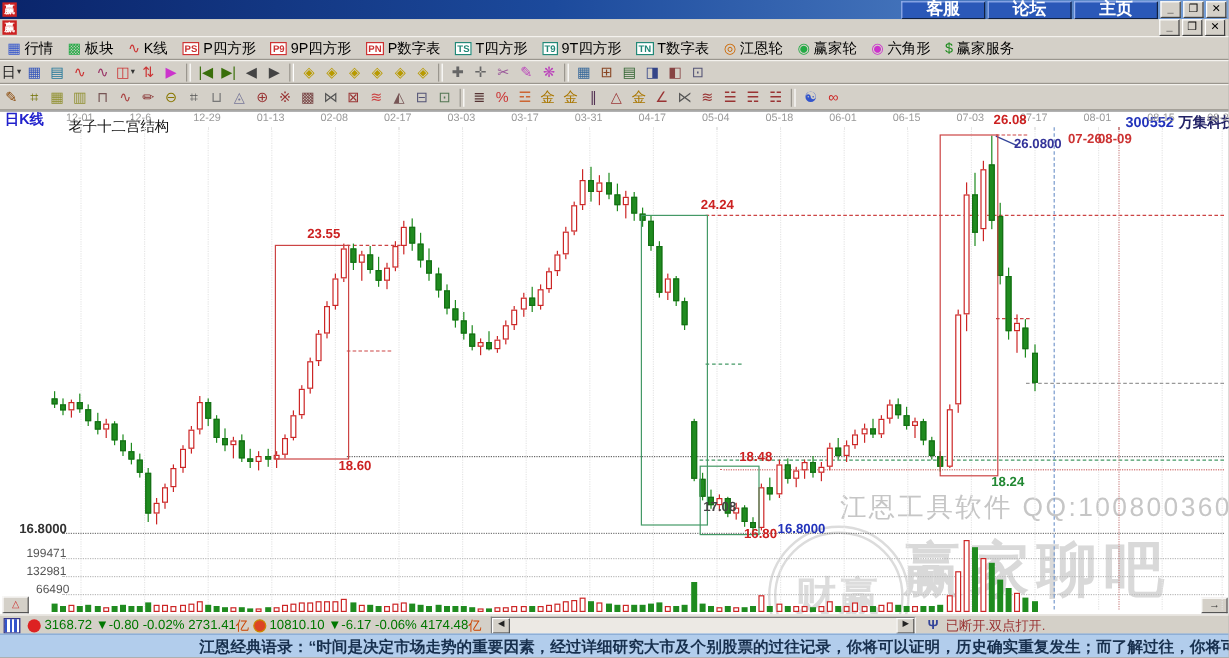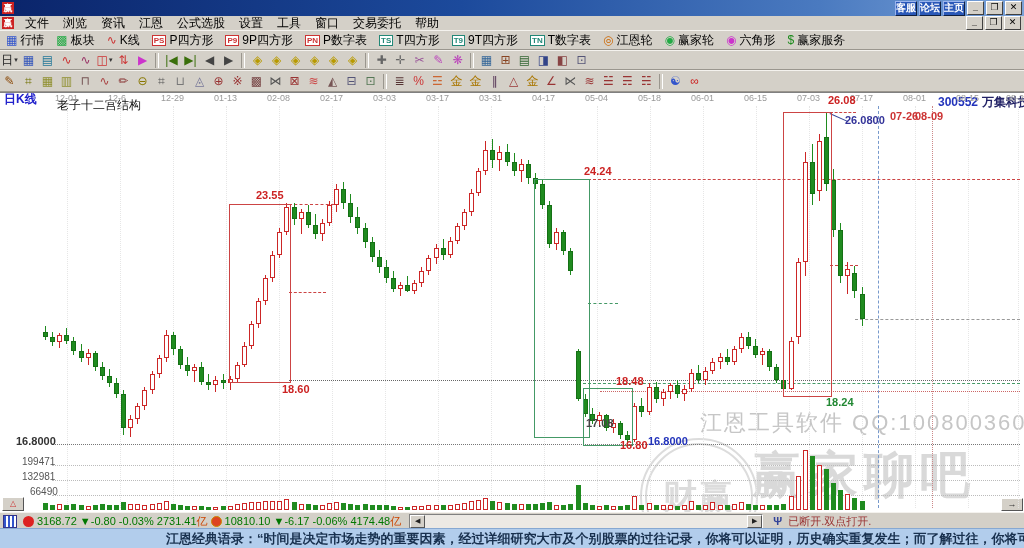--- a/index.html
+++ b/index.html
@@ -5,22 +5,22 @@
   html,body{margin:0;padding:0;background:#888;}
   #app{position:relative;width:1024px;height:548px;background:#d4d0c8;overflow:hidden;
        font-family:"Liberation Sans","DejaVu Sans",sans-serif;-webkit-font-smoothing:none;}
   
   .titlebar{position:absolute;left:0;top:0;width:1024px;height:16px;
     background:linear-gradient(90deg,#0a246a 0%,#1c4a9c 45%,#4a7ac0 80%,#7aa2d8 100%);
     display:flex;align-items:center;color:#fff;font-size:11px;font-weight:bold;white-space:nowrap;}
   .app-ico{width:12px;height:12px;background:#c22;color:#fff;font-size:9px;line-height:12px;
     text-align:center;margin:0 4px 0 2px;font-weight:bold;flex:0 0 auto;}
   .tb-right{margin-left:auto;display:flex;align-items:center;gap:2px;padding-right:2px;}
-  .blue-btn{height:13px;padding:0 0;background:#2a58b8;border:1px solid #9ab4ee;
-    border-right-color:#102040;border-bottom-color:#102040;font-size:10px;color:#fff;line-height:11px;}
+  .blue-btn{height:13px;padding:0 20px;background:#2a58b8;border:1px solid #9ab4ee;
+    border-right-color:#102040;border-bottom-color:#102040;font-size:14px;color:#fff;line-height:11px;}
   .win-btn{width:15px;height:12px;background:#d4d0c8;border:1px solid #fff;
     border-right-color:#404040;border-bottom-color:#404040;color:#000;font-size:9px;line-height:10px;
     text-align:center;font-weight:bold;}
   
   .menubar{position:absolute;left:0;top:16px;width:1024px;height:14px;background:#d4d0c8;
     display:flex;align-items:center;font-size:12px;color:#000;}
   .menu-item{padding:0 7px;line-height:14px;}
   
   .toolbar{position:absolute;left:0;width:1024px;background:#d4d0c8;display:flex;align-items:center;
     border-top:1px solid #f4f2ee;border-bottom:1px solid #9a968e;box-sizing:border-box;}
@@ -85,32 +85,20 @@
       <span class="blue-btn">论坛</span>
       <span class="blue-btn">主页</span>
       <span class="win-btn">_</span>
       <span class="win-btn">❐</span>
       <span class="win-btn">✕</span>
     </span>
   </div>
 
   <div class="menubar">
     <span class="app-ico">赢</span>
-    <span id="menu-items" style="display:flex;">
-        <span class="menu-item">文件</span>
-        <span class="menu-item">浏览</span>
-        <span class="menu-item">资讯</span>
-        <span class="menu-item">江恩</span>
-        <span class="menu-item">公式选股</span>
-        <span class="menu-item">设置</span>
-        <span class="menu-item">工具</span>
-        <span class="menu-item">窗口</span>
-        <span class="menu-item">交易委托</span>
-        <span class="menu-item">帮助</span>
-      </span>
     <span class="tb-right" style="padding-right:3px;">
       <span class="win-btn">_</span>
       <span class="win-btn">❐</span>
       <span class="win-btn">✕</span>
     </span>
   </div>
 
   <div id="toolbar1" class="toolbar">
       <span class="tb-btn1">
         <span class="tb-glyph" style="color: rgb(51, 85, 204);">▦</span>
@@ -807,21 +795,21 @@
       <div class="clab" style="left: 915px; top: 111px; color: rgb(204, 51, 51);">08-09</div>
       <div class="clab" style="left: 826px; top: 397px; color: rgb(34, 136, 51);">18.24</div>
       <div class="clab" style="left: 16px; top: 436px; color: rgb(51, 51, 51);">16.8000</div>
     </div>
 
   <div class="statusbar">
     <span class="sb-ico-grid"></span>
     <span class="sb-circle" style="background:#dd2222;"></span>
     <span class="green">3168.72</span>&nbsp;
     <span class="green">▼-0.80</span>&nbsp;
-    <span class="green">-0.03%</span>&nbsp;
+    <span class="green">-0.02%</span>&nbsp;
     <span class="green">2731.41</span><span class="red-u">亿</span>
     <span class="sb-circle" style="background:#dd4422;border:1px solid #cc8800;box-sizing:border-box;"></span>
     <span class="green">10810.10</span>&nbsp;
     <span class="green">▼-6.17</span>&nbsp;
     <span class="green">-0.06%</span>&nbsp;
     <span class="green">4174.48</span><span class="red-u">亿</span>
     <span class="sb-scroll">
       <span class="sb-arrow">◀</span>
       <span class="sb-arrow">▶</span>
     </span>

